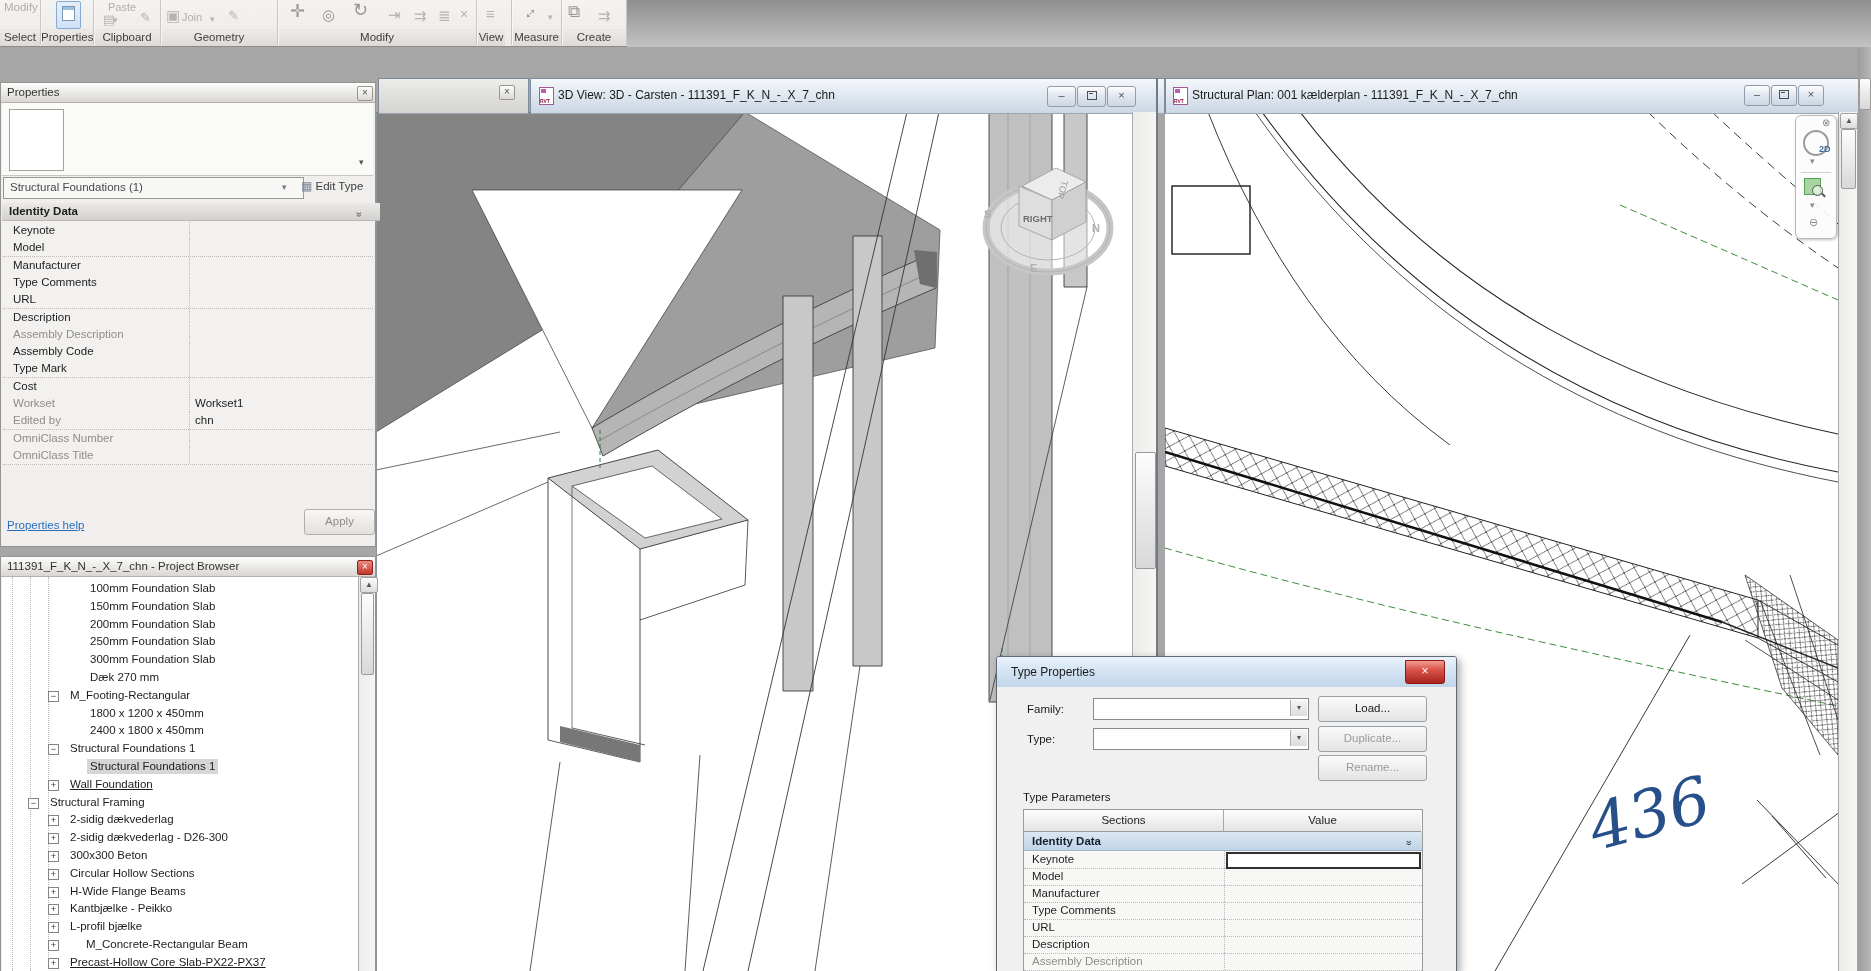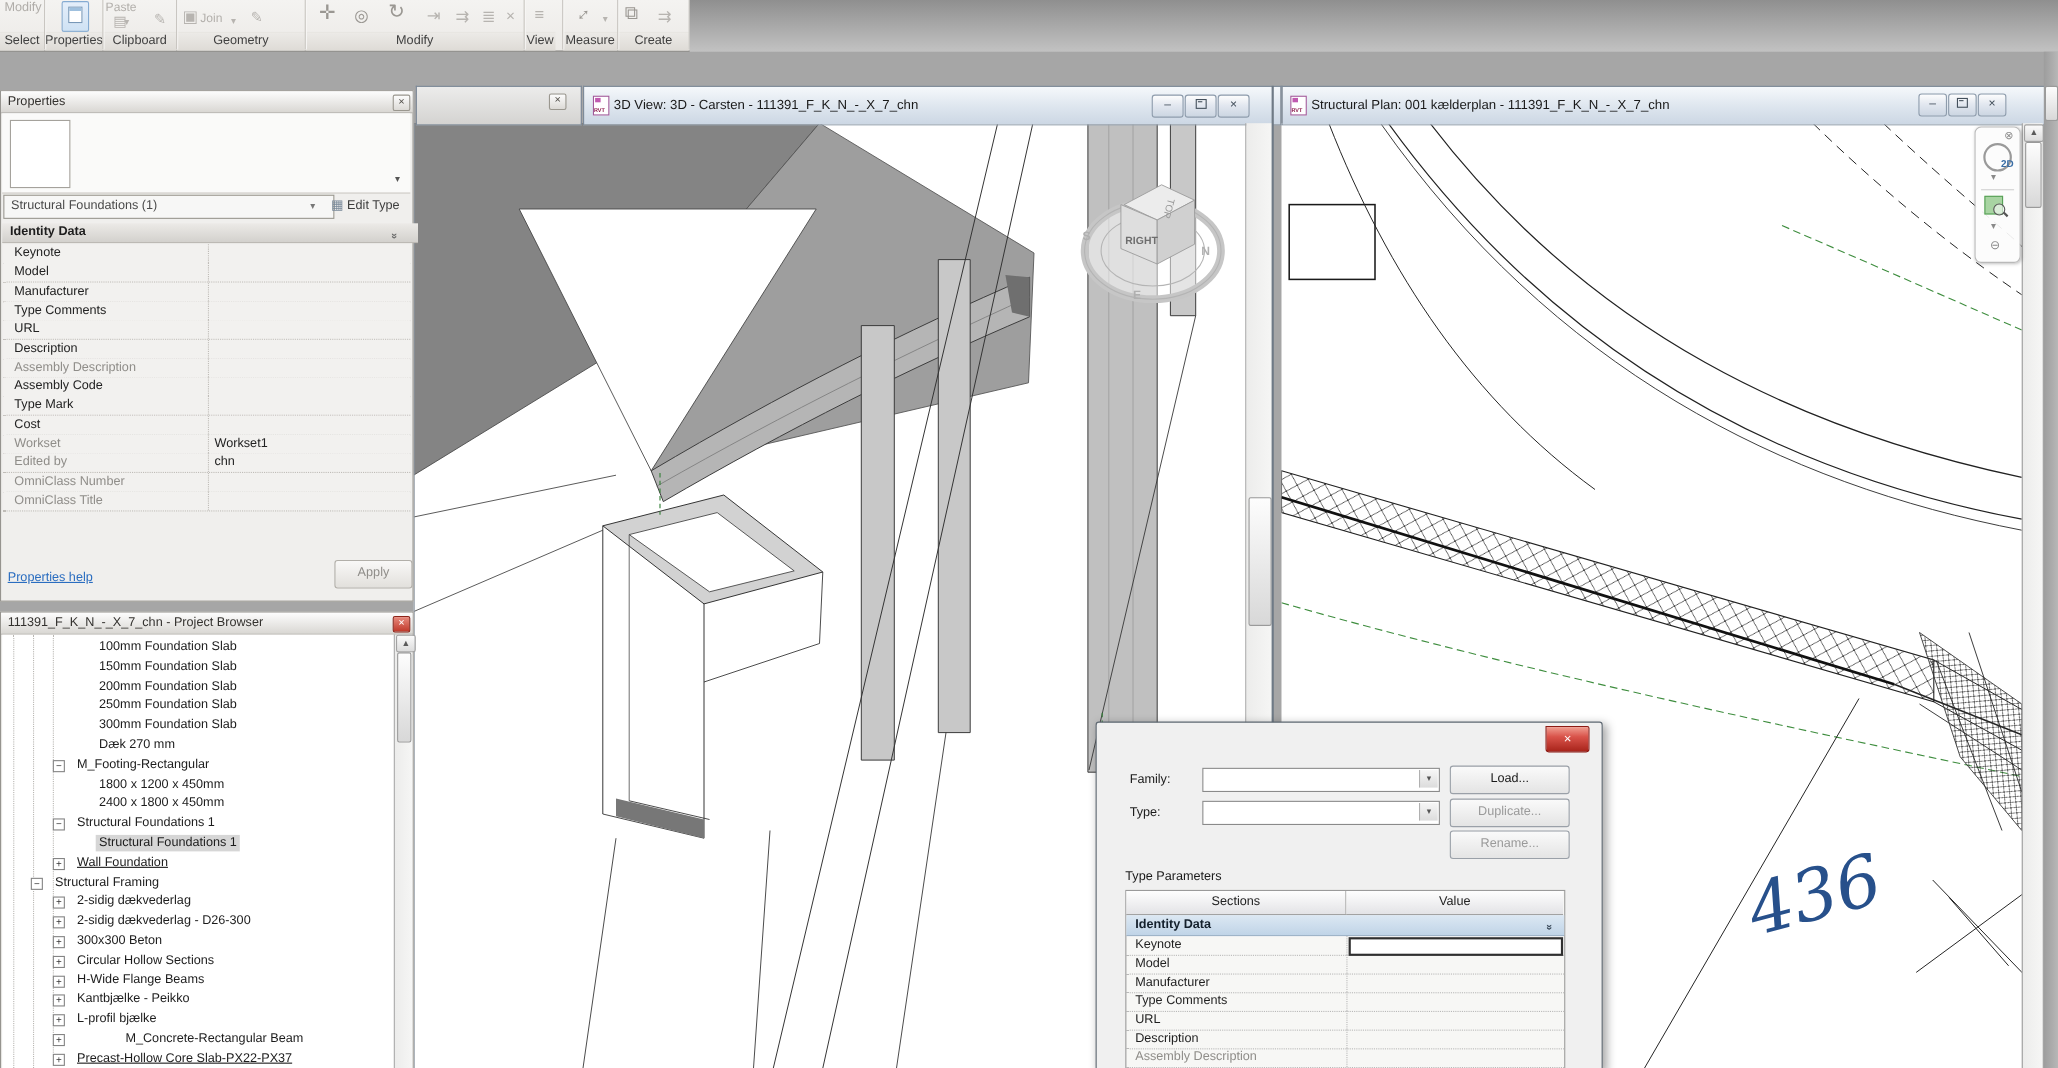--- a/index.html
+++ b/index.html
@@ -100,21 +100,21 @@
   #zoomicon i:before{content:"";position:absolute;left:8px;top:8px;width:5px;height:1.5px;background:#555;transform:rotate(45deg)}
 </style>
 </head>
 <body>
 
 <div id="ribbon" class="abs">
   <span id="ctx-modify" class="abs">Modify</span>
   <div id="prop-bigbtn" class="abs">
       <div class="pi"></div>
     </div>
-  <span class="gray-lbl" style="left:96px;top:1px">Paste</span>
+  <span class="gray-lbl" style="left:108px;top:1px">Paste</span>
   <span class="ric" style="left:103px;top:12px;font-size:13px">▤</span>
   <span class="ric" style="left:113px;top:13px;font-size:9px">▾</span>
   <span class="ric" style="left:140px;top:10px;font-size:13px">✎</span>
   <span class="ric" style="left:166px;top:8px">▣</span>
   <span class="gray-lbl" style="left:182px;top:11px">Join</span>
   <span class="ric" style="left:210px;top:12px;font-size:9px">▾</span>
   <span class="ric" style="left:228px;top:8px;font-size:13px">✎</span>
   <span class="ric ric-dark" style="left:290px;top:4px;font-size:18px">✛</span>
   <span class="ric ric-dark" style="left:322px;top:7px">◎</span>
   <span class="ric ric-dark" style="left:353px;top:3px;font-size:18px">↻</span>
@@ -440,35 +440,38 @@
         <div class="trow" style="top: 320px; width: 356px;">
           <div class="expander" style="left: 46px;">+</div>
           <span class="lbl" style="left: 68px;">Kantbjælke - Peikko</span>
         </div>
         <div class="trow" style="top: 338px; width: 356px;">
           <div class="expander" style="left: 46px;">+</div>
           <span class="lbl" style="left: 68px;">L-profil bjælke</span>
         </div>
         <div class="trow" style="top: 356px; width: 356px;">
           <div class="expander" style="left: 46px;">+</div>
-          <span class="lbl" style="left: 80px; padding-left: 32px;">M_Concrete-Rectangular Beam</span>
+          <span class="lbl" style="left: 52px; padding-left: 32px;">M_Concrete-Rectangular Beam</span>
         </div>
         <div class="trow" style="top: 374px; width: 356px;">
           <div class="expander" style="left: 46px;">+</div>
           <span class="lbl" style="left: 68px; text-decoration: underline;">Precast-Hollow Core Slab-PX22-PX37</span>
         </div>
       </div>
   </div>
   <div class="scrollbar-v" style="left:357px;top:20px;width:16px;height:394px">
     <div class="sarrow" style="top:0">▲</div>
     <div class="sthumb" style="top:16px;height:80px;width:11px"></div>
   </div>
 </div>
 
 <div id="dlg" class="abs">
+  <div id="dlg-title">
+    <span>Type Properties</span>
+  </div>
   <div id="dlg-close">×</div>
   <span class="dlg-lbl" style="left:30px;top:46px">Family:</span>
   <div class="combo" style="left:96px;top:41px">
       <span class="cb">▾</span>
     </div>
   <div class="dbtn" style="left:321px;top:39px">Load...</div>
   <span class="dlg-lbl" style="left:30px;top:76px">Type:</span>
   <div class="combo" style="left:96px;top:71px">
       <span class="cb">▾</span>
     </div>

